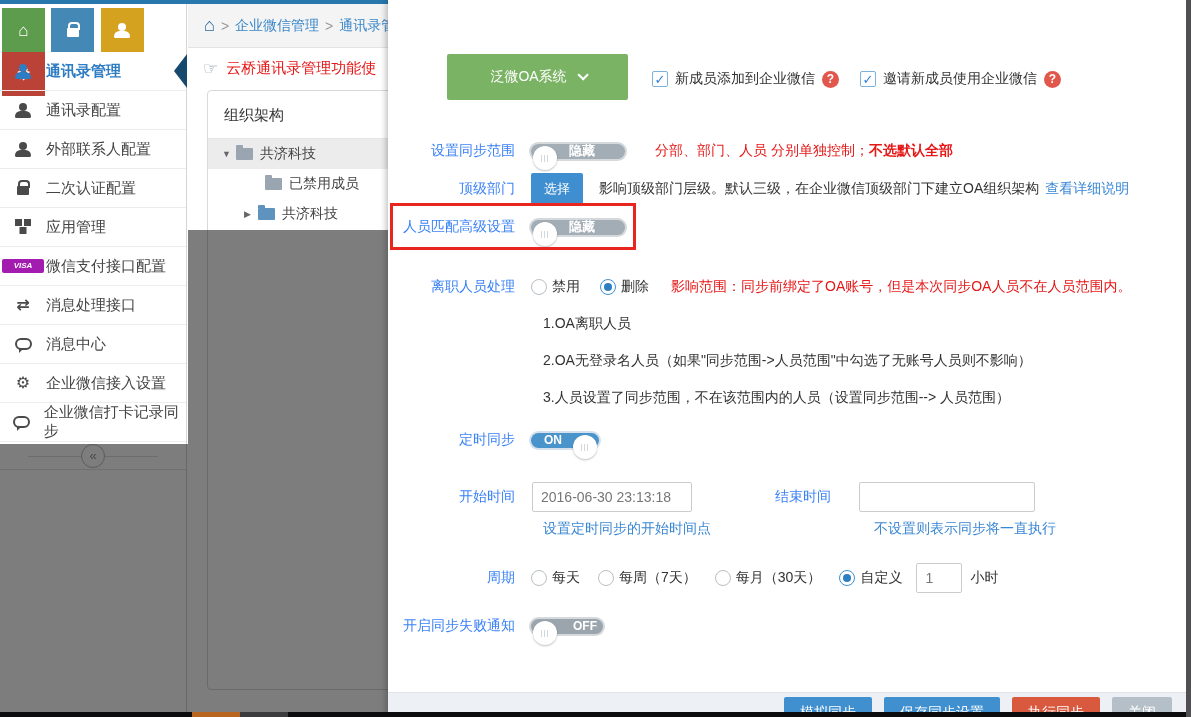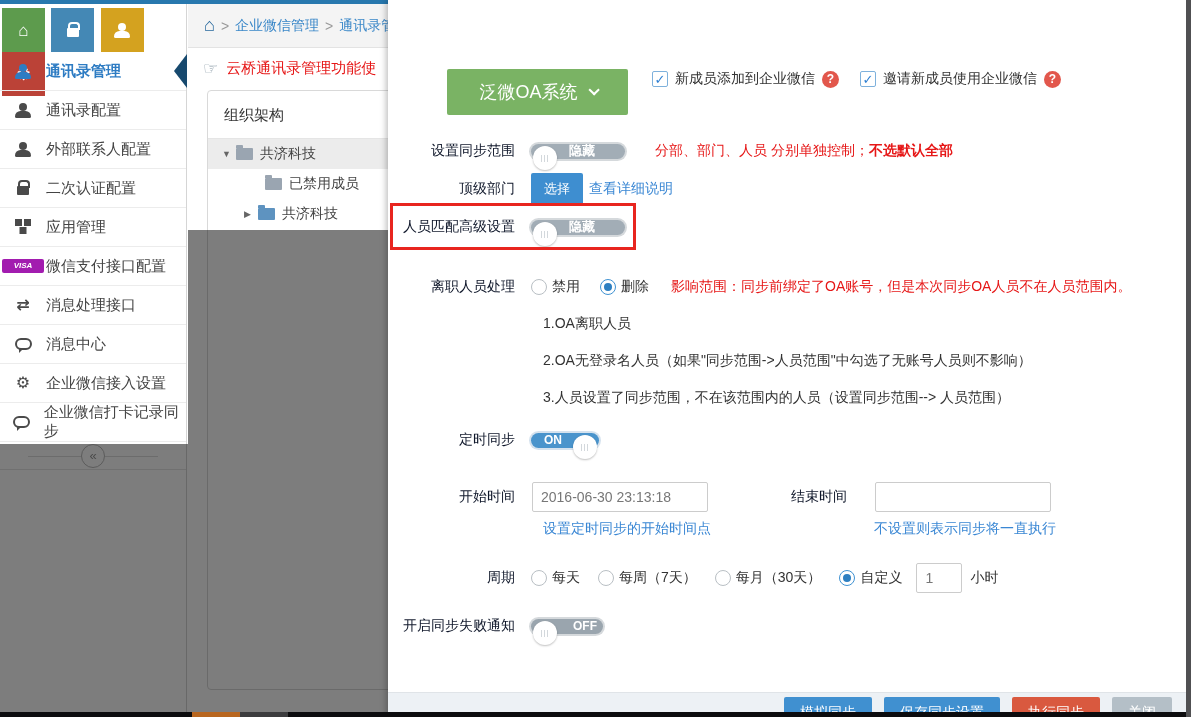--- a/index.html
+++ b/index.html
@@ -58,24 +58,24 @@
   
   .dimA { position:absolute; left:188px; top:230px; width:200px; height:487px; background:rgba(0,0,0,0.51); z-index:5; }
   .dimB { position:absolute; left:0; top:444px; width:188px; height:273px; background:rgba(0,0,0,0.51); z-index:5; }
 
   
   .modal { position:absolute; left:388px; top:0; width:798px; height:717px; background:#fff; z-index:10; box-shadow:-2px 0 6px rgba(0,0,0,0.25); }
   .m-header { position:relative; height:42px; background:#e9f2df; border-bottom:1px solid #d9e6c8; line-height:42px; padding-left:14px; font-size:16px; color:#404040; }
   .m-close { position:absolute; right:28px; top:0; width:30px; height:42px; text-align:center; color:#9aa59a; font-size:24px; font-weight:bold; cursor:pointer; line-height:40px; }
   .m-body { position:absolute; left:0; top:42px; right:0; bottom:25px; background:#fff; }
   .mrow { position:absolute; left:0; display:flex; align-items:center; font-size:14px; color:#333; white-space:nowrap; }
-  .mlabel { display:inline-block; width:127px; text-align:right; color:#0f172a; flex:none; }
+  .mlabel { display:inline-block; width:127px; text-align:right; color:#3b82f6; flex:none; }
   .ml16 { margin-left:16px; }
 
-  .btn-green { position:absolute; left:59px; top:27px; width:181px; height:46px; background:#7ab364; color:#fff; font-size:18px; border:none; border-radius:2px; cursor:pointer; display:flex; align-items:center; justify-content:center; gap:10px; }
+  .btn-green { position:absolute; left:59px; top:12px; width:181px; height:46px; background:#7ab364; color:#fff; font-size:14px; border:none; border-radius:2px; cursor:pointer; display:flex; align-items:center; justify-content:center; gap:10px; }
   .chev { width:8px; height:8px; border-right:2px solid #fff; border-bottom:2px solid #fff; transform:rotate(45deg) translateY(-3px); }
   .cbgroup { position:absolute; display:flex; align-items:center; gap:7px; font-size:14px; color:#333; }
   .cbx { width:16px; height:16px; border:1px solid #7eb1dc; border-radius:2px; background:#fff; color:#2d7fd2; font-size:13px; font-weight:bold; display:flex; align-items:center; justify-content:center; line-height:1; cursor:pointer; }
   .qmark { width:17px; height:17px; border-radius:50%; background:#e2574c; color:#fff; font-size:12px; font-weight:bold; display:flex; align-items:center; justify-content:center; cursor:pointer; }
 
   .tg { position:relative; display:inline-flex; align-items:center; height:15px; border-radius:14px; cursor:pointer; flex:none; }
   .knob { position:absolute; top:2px; width:24px; height:24px; background:#fff; border-radius:50%; box-shadow:0 1px 2px rgba(0,0,0,0.25); display:flex; align-items:center; justify-content:center; font-size:7px; letter-spacing:1px; color:#b5bdc4; }
   .tg-hide { width:94px; background:#a2adb6; box-shadow:0 0 0 2px #d5d9dc; }
   .tg-hide .knob { left:2px; }
   .tg-hide .tg-label { margin-left:38px; color:#fff; font-weight:bold; font-size:13px; }
@@ -256,20 +256,21 @@
         <span class="tg-label">隐藏</span>
       </span>
       <span class="rednote" style="margin-left:30px;">
         <span>分部、部门、人员 分别单独控制；</span><b>不选默认全部</b>
       </span>
     </div>
 
     <div class="mrow" style="top:132px; height:30px;">
       <span class="mlabel">顶级部门</span>
       <button class="btn-select ml16">选择</button>
+      <span class="ml16">影响顶级部门层级。默认三级，在企业微信顶级部门下建立OA组织架构</span>
       <a class="linkblue" style="margin-left:6px;">查看详细说明</a>
     </div>
 
     <div class="redbox"></div>
     <div class="mrow" style="top:170px; height:30px;">
       <span class="mlabel">人员匹配高级设置</span>
       <span class="tg tg-hide ml16">
         <span class="knob">|||</span>
         <span class="tg-label">隐藏</span>
       </span>
@@ -301,21 +302,21 @@
     <div class="mrow" style="top:383px; height:30px;">
       <span class="mlabel">定时同步</span>
       <span class="tg tg-on ml16">
         <span class="tg-label">ON</span>
         <span class="knob">|||</span>
       </span>
     </div>
 
     <div class="mrow" style="top:439px; height:32px;">
       <span class="mlabel">开始时间</span>
-      <input class="tin ml16" style="width: 176px; margin-left: 17px;" value="2016-06-30 23:13:18">
+      <input class="tin ml16" style="width: 160px; margin-left: 17px;" value="2016-06-30 23:13:18">
       <span class="mlabel" style="width:139px;">结束时间</span>
       <input class="tin" style="width: 176px; margin-left: 28px;" value="">
     </div>
     <a class="hint linkblue" style="left:155px; top:478px;">设置定时同步的开始时间点</a>
     <a class="hint linkblue" style="left:486px; top:478px;">不设置则表示同步将一直执行</a>
 
     <div class="mrow" style="top:520px; height:32px;">
       <span class="mlabel">周期</span>
       <span class="rgroup ml16">
         <span class="radio"></span>

